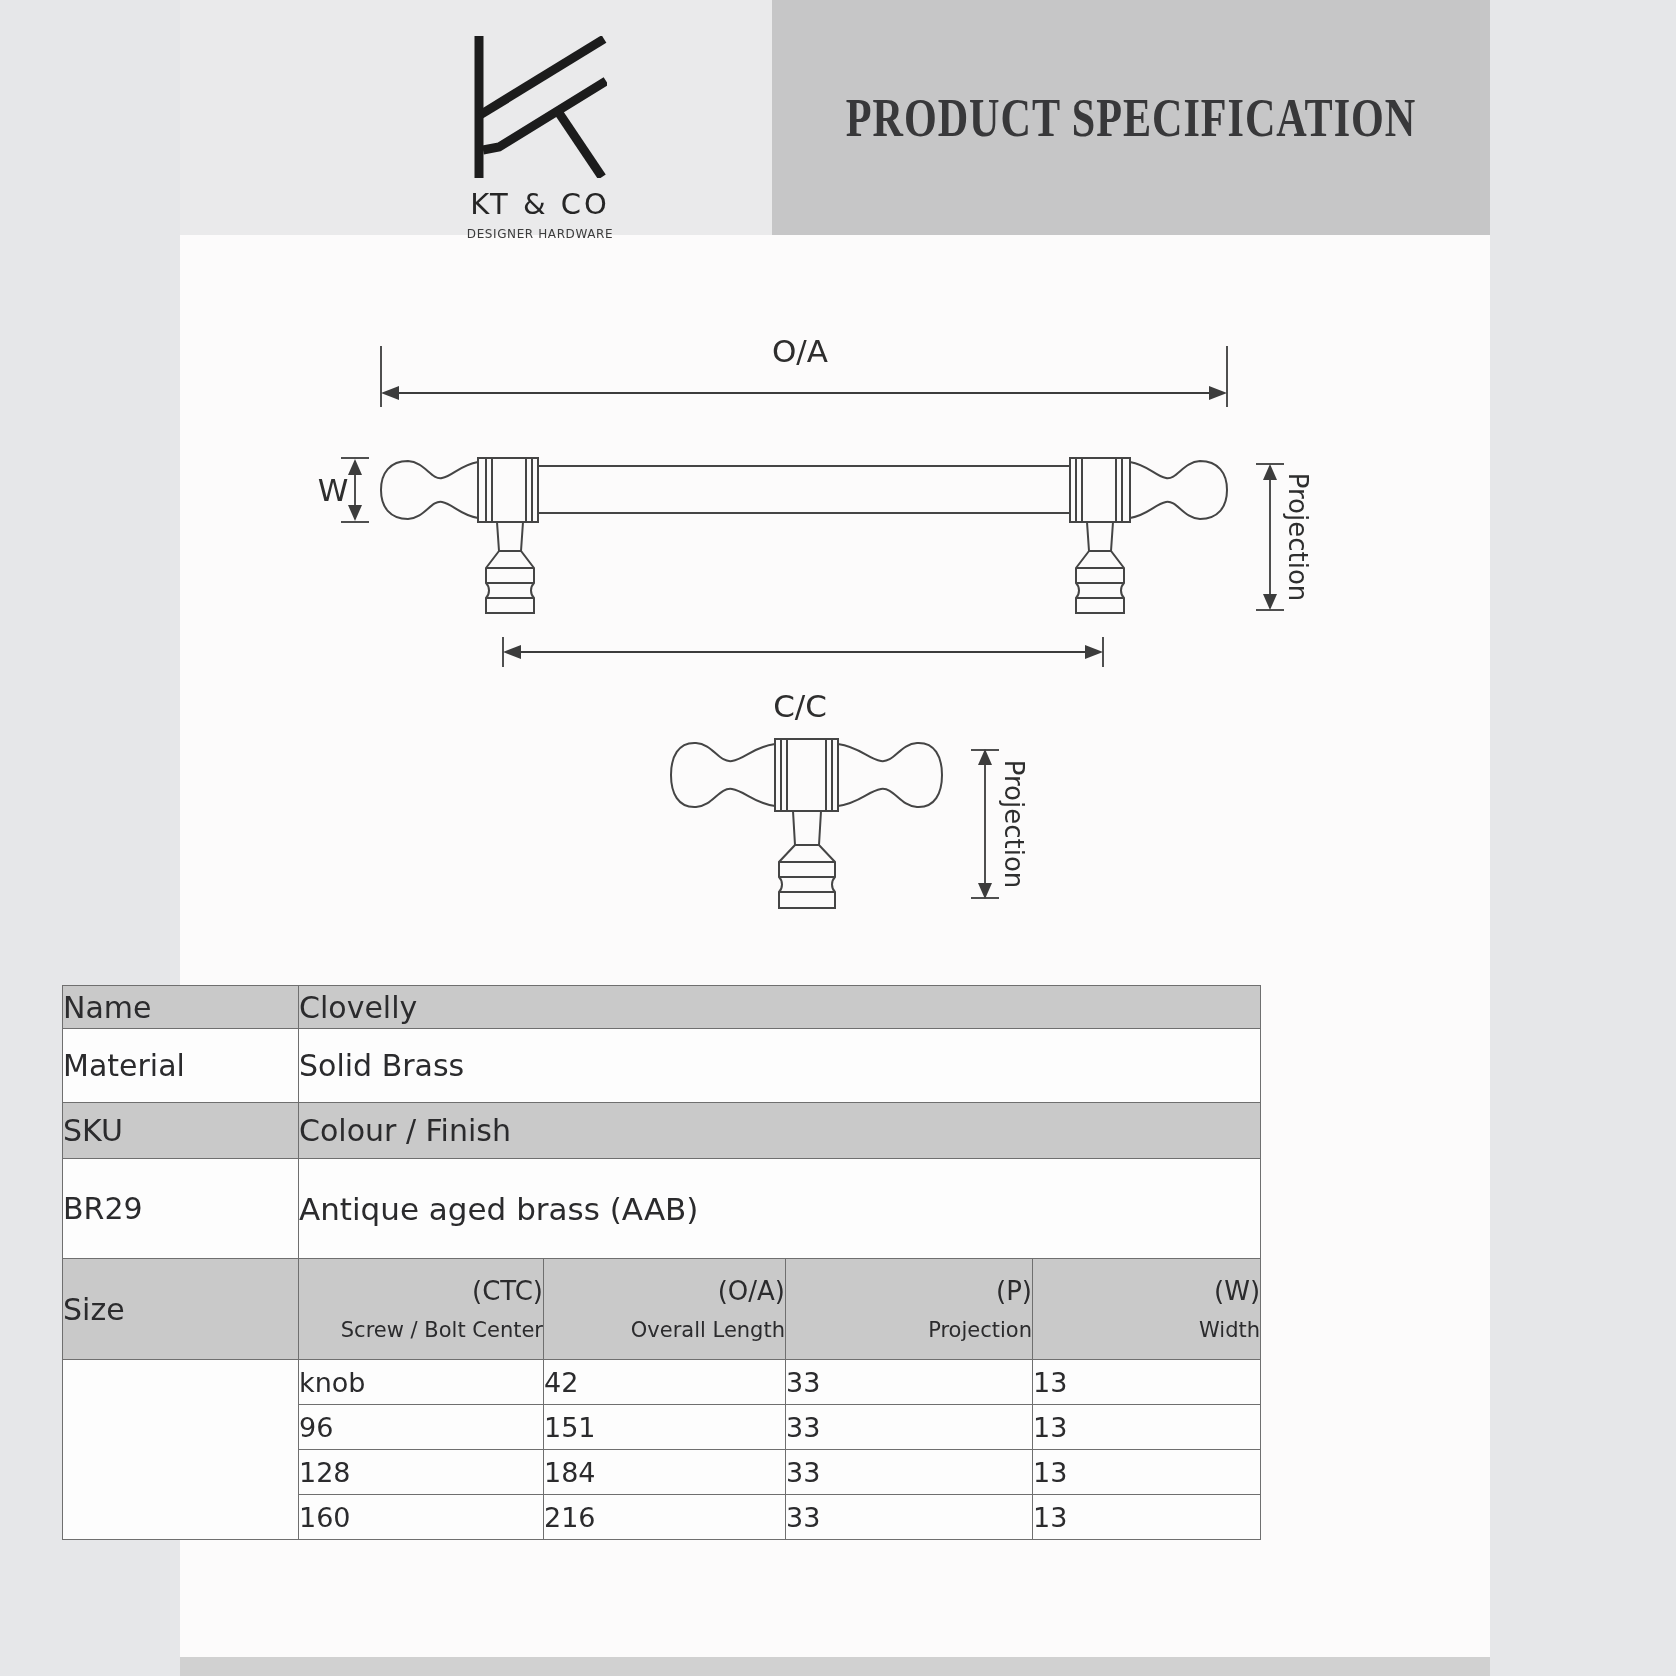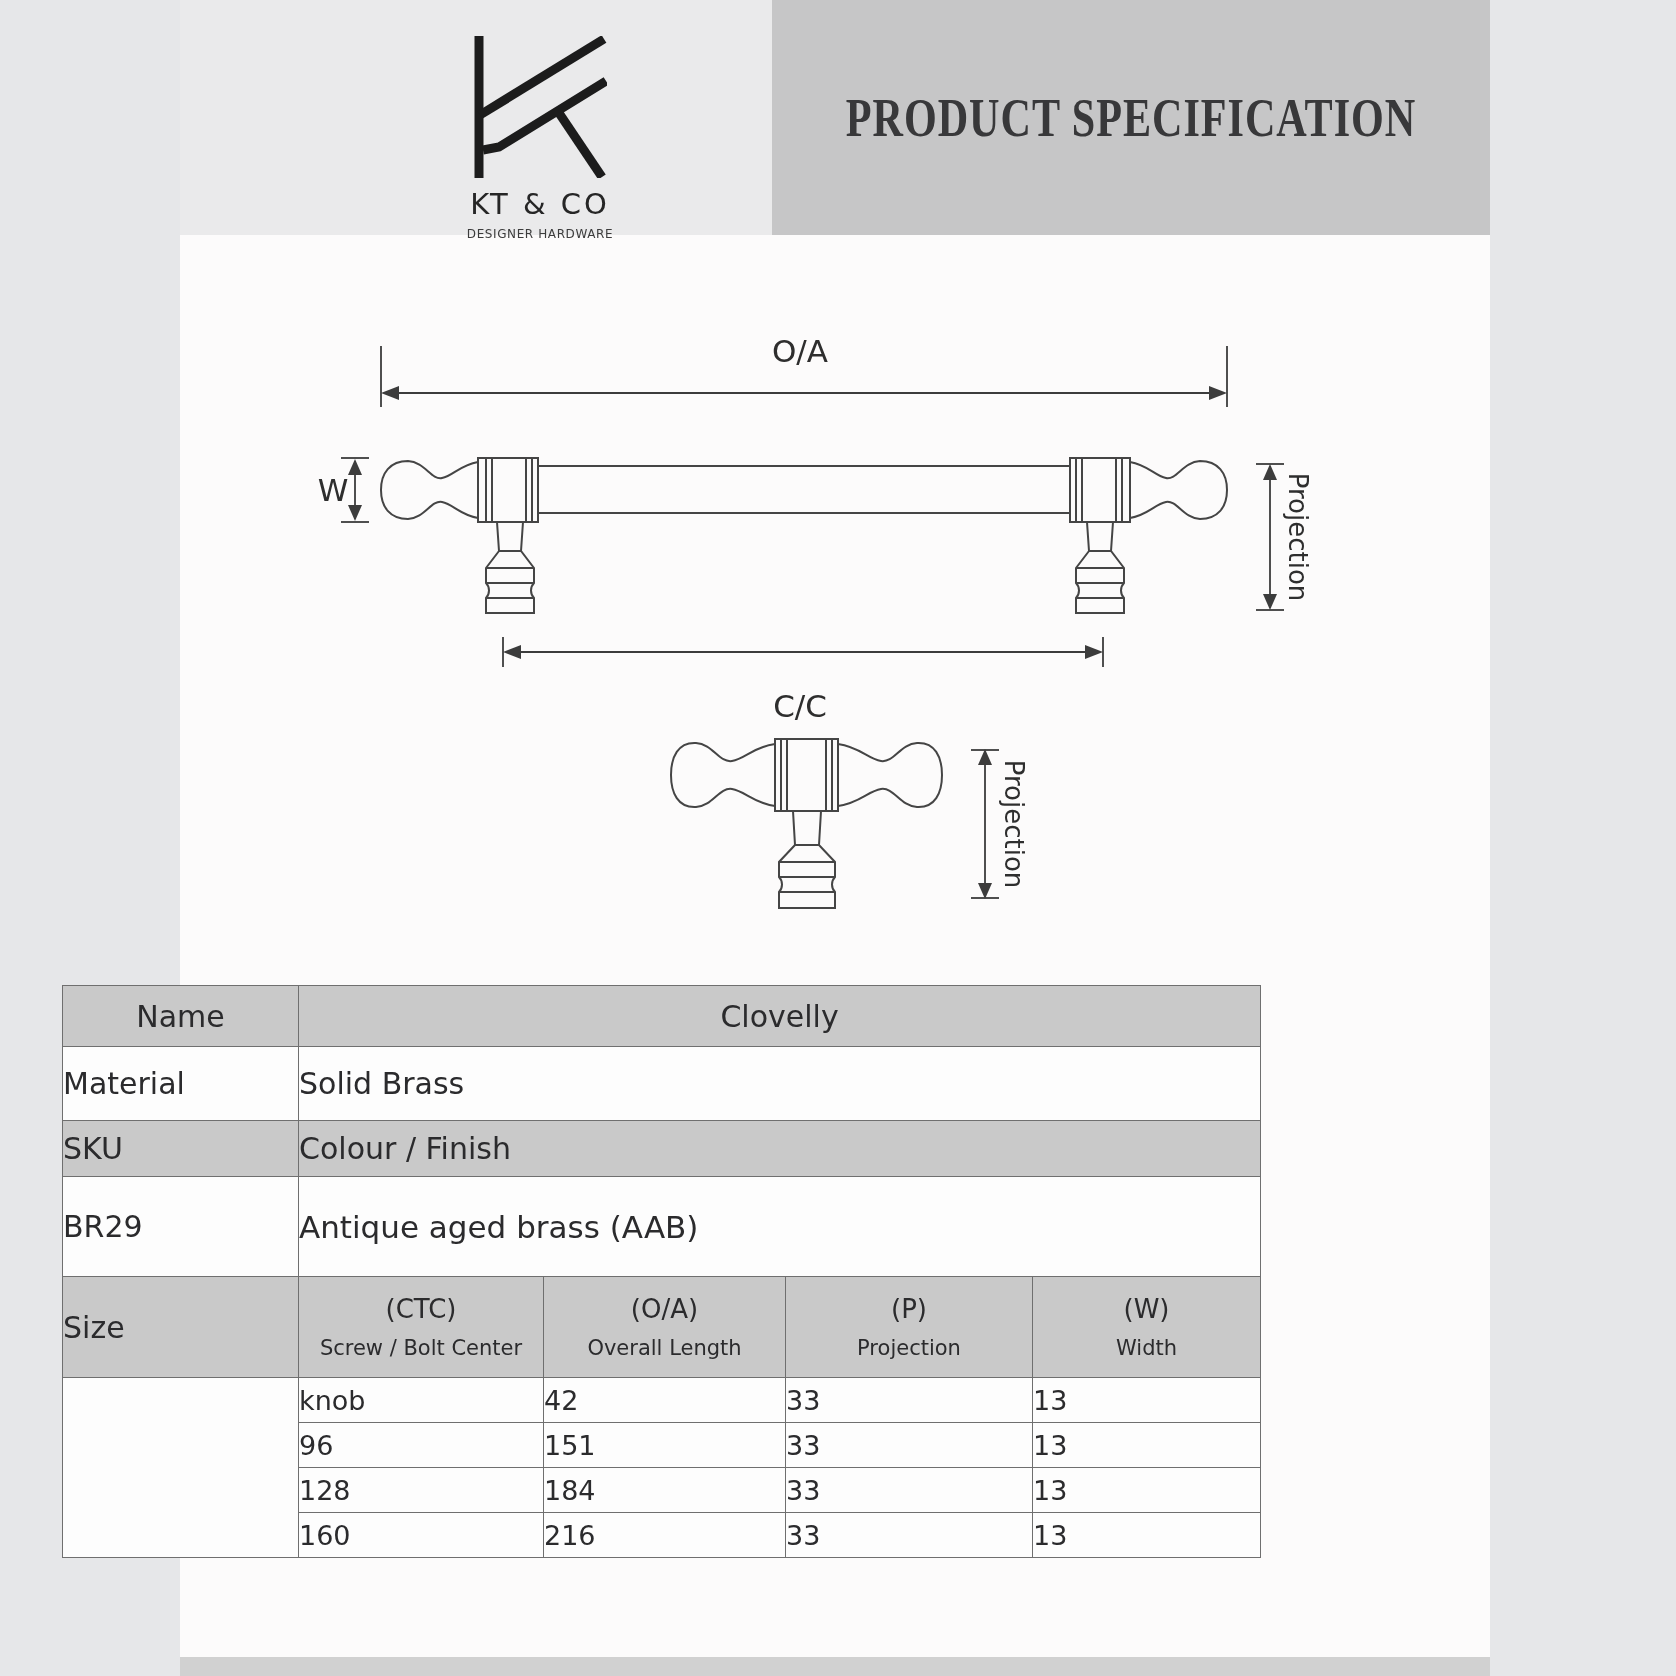--- a/index.html
+++ b/index.html
@@ -24,24 +24,24 @@
 
   
   .spec-wrap{position:absolute;left:62px;top:985px;}
   table.spec{border-collapse:collapse;table-layout:fixed;width:1198px;background:#fdfdfd;
     font-family:"DejaVu Sans",sans-serif;color:#2b2b2d;}
   table.spec td{border:1px solid #6f6f6f;padding:0;vertical-align:middle;}
   table.spec .shade td{background:#c9c9c9;}
   td.lbl{padding-left:62px;font-size:30px;}
   td.val{padding-left:50px;font-size:30px;}
   tr.r-br29 td.val{font-size:31px;}
-  tr.r-name{height:61px;text-align:center;} tr.r-material{height:74px;} tr.r-sku{height:56px;}
+  tr.r-name{height:43px;} tr.r-material{height:74px;} tr.r-sku{height:56px;}
   tr.r-br29{height:100px;margin-top:40px;} tr.r-size{height:101px;}
   tr.dr{height:45px;} tr.dr td{font-size:27px;text-align:left;}
-  td.szh{text-align:center;}
+  td.szh{text-align:right;}
   .sz-code{font-size:26px;line-height:1;}
   .sz-name{font-size:21px;margin-top:16px;line-height:1;}
   td.merged{background:#fdfdfd;}
 
   
   .footer-bar{position:absolute;left:0;top:1657px;width:1310px;height:19px;background:#d1d1d1;}
 </style>
 </head>
 <body>
 

